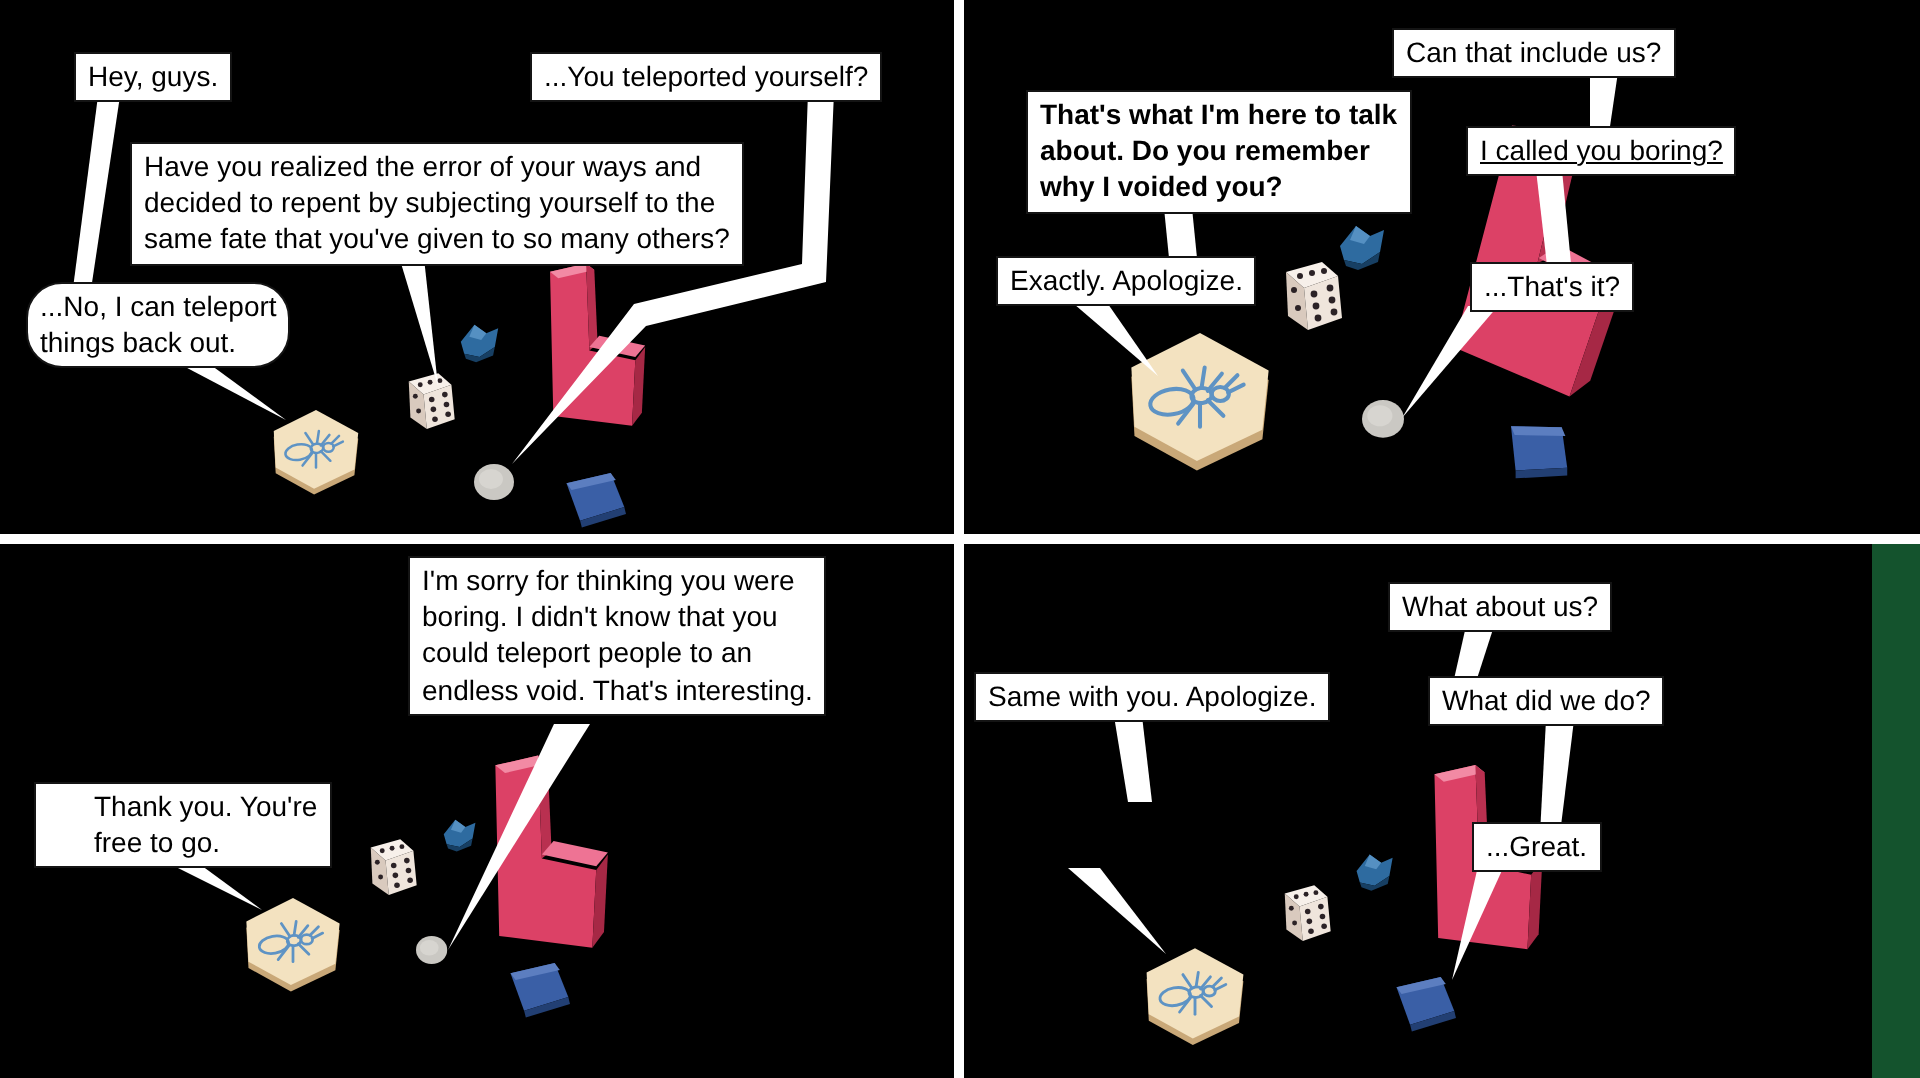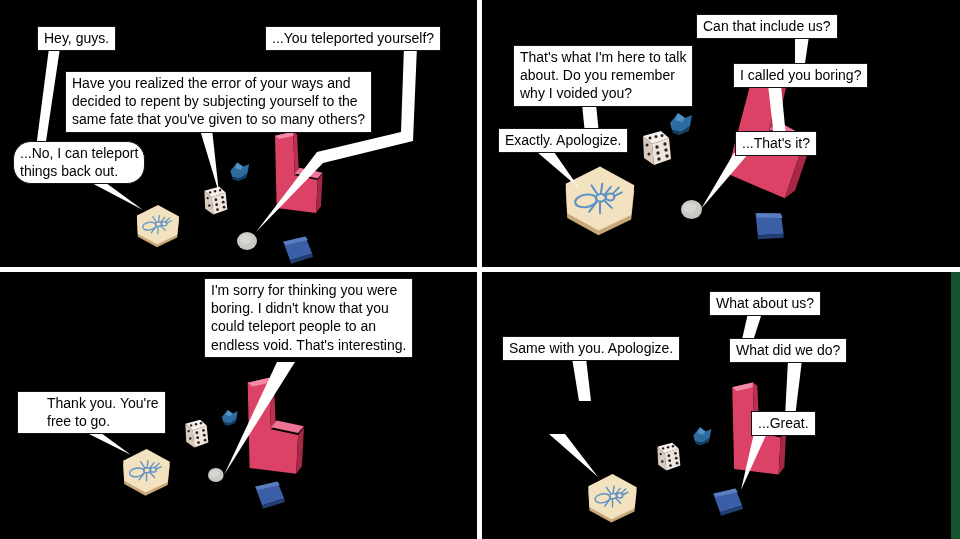--- a/index.html
+++ b/index.html
@@ -5,33 +5,33 @@
   html,body{margin:0;padding:0;background:#000;}
   .comic{position:relative;width:960px;height:539px;background:#14532d;overflow:hidden;
          font-family:"Liberation Sans", sans-serif;}
   .gutter{position:absolute;background:#fff;}
   .gutter.v{left:477px;top:0;width:5px;height:539px;}
   .gutter.h{left:0;top:267px;width:960px;height:5px;}
   .panel{position:absolute;width:478px;height:267px;background:#000;overflow:hidden;}
   .panel.p1{left:0;top:0;}
   .panel.p2{left:482px;top:0;}
   .panel.p3{left:0;top:272px;}
-  .panel.p4{left:473px;top:272px;}
+  .panel.p4{left:458px;top:272px;}
   .art{position:absolute;left:0;top:0;width:478px;height:267px;}
   .bubble{position:absolute;background:#fff;color:#000;border:1.5px solid #141414;
           padding:2px 6px 3px 6px;font-size:14px;line-height:1.3;white-space:pre-line;z-index:5;}
   
   .p1 .b0{left:37px;top:26px;}
   .p1 .b1{left:265px;top:26px;}
   .p1 .b2{left:65px;top:60px;margin-top:11px;}
   .p1 .b3{left:13px;top:141px;border-radius:18px;}
   
   .p2 .b0{left:214px;top:14px;}
-  .p2 .b1{left:31px;top:45px;}
-  .p2 .b2{left:251px;top:63px;}
+  .p2 .b1{left:31px;top:45px;font-weight:bold;}
+  .p2 .b2{left:251px;top:63px;text-decoration:underline;}
   .p2 .b3{left:16px;top:128px;}
   .p2 .b4{left:253px;top:131px;}
   
   .p3 .b0{left:204px;top:6px;}
   .p3 .b1{left:17px;top:119px;padding-left:29px;}
   
   .p4 .b0{left:236px;top:19px;}
   .p4 .b1{left:29px;top:64px;}
   .p4 .b2{left:256px;top:66px;}
   .p4 .b3{left:21px;top:123px;}

